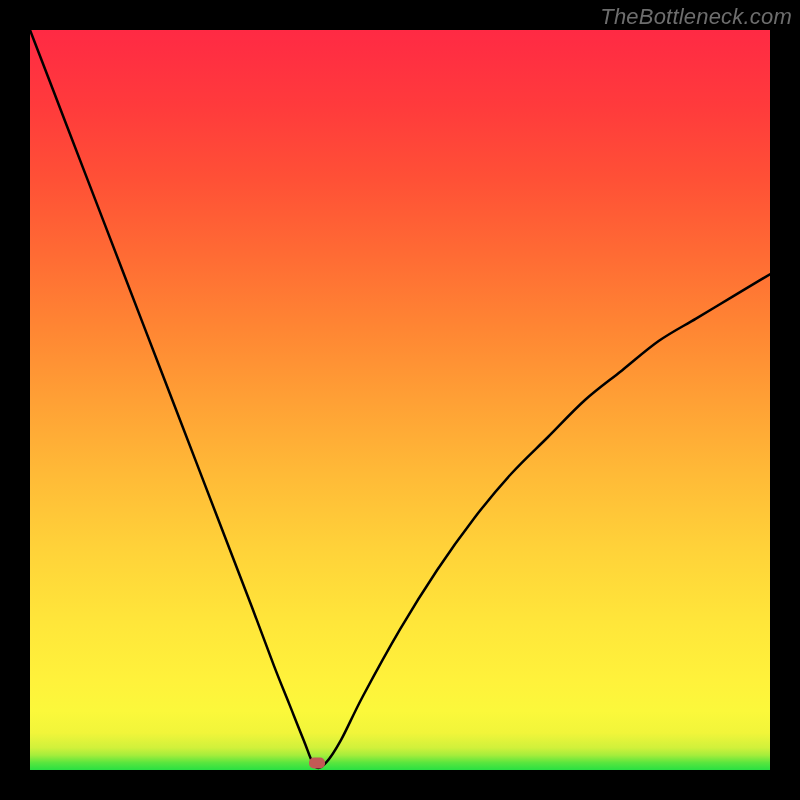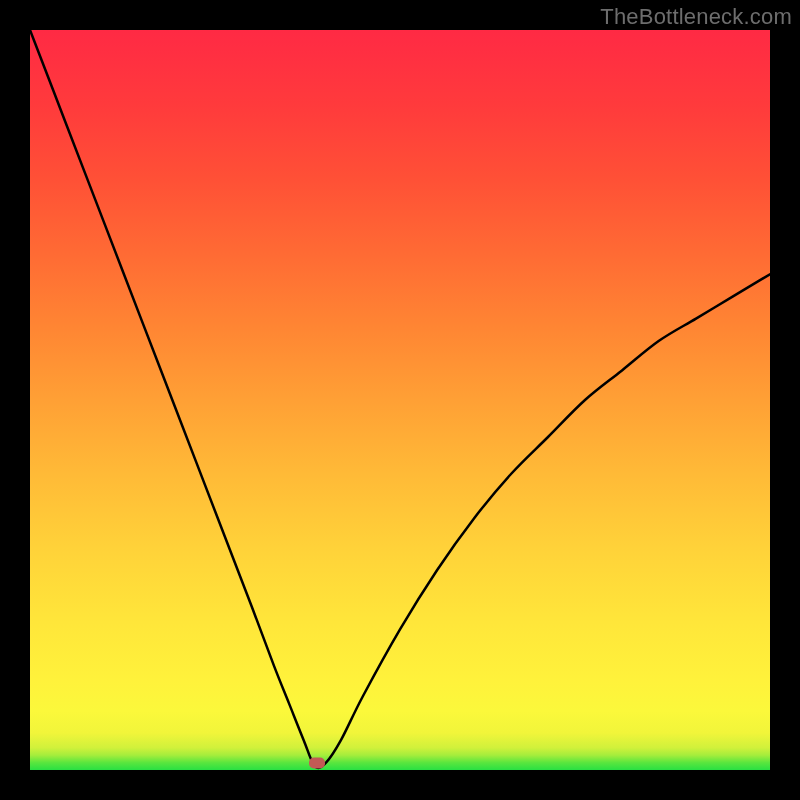--- a/index.html
+++ b/index.html
@@ -43,20 +43,21 @@
     );
   }
   .watermark {
     position: absolute;
     top: 4px;
     right: 8px;
     color: #6d6d6d;
     font-size: 22px;
     letter-spacing: 0.2px;
     user-select: none;
+    font-style: italic;
   }
   svg.curve {
     position: absolute;
     left: 0;
     top: 0;
     width: 740px;
     height: 740px;
   }
   .marker {
     position: absolute;

